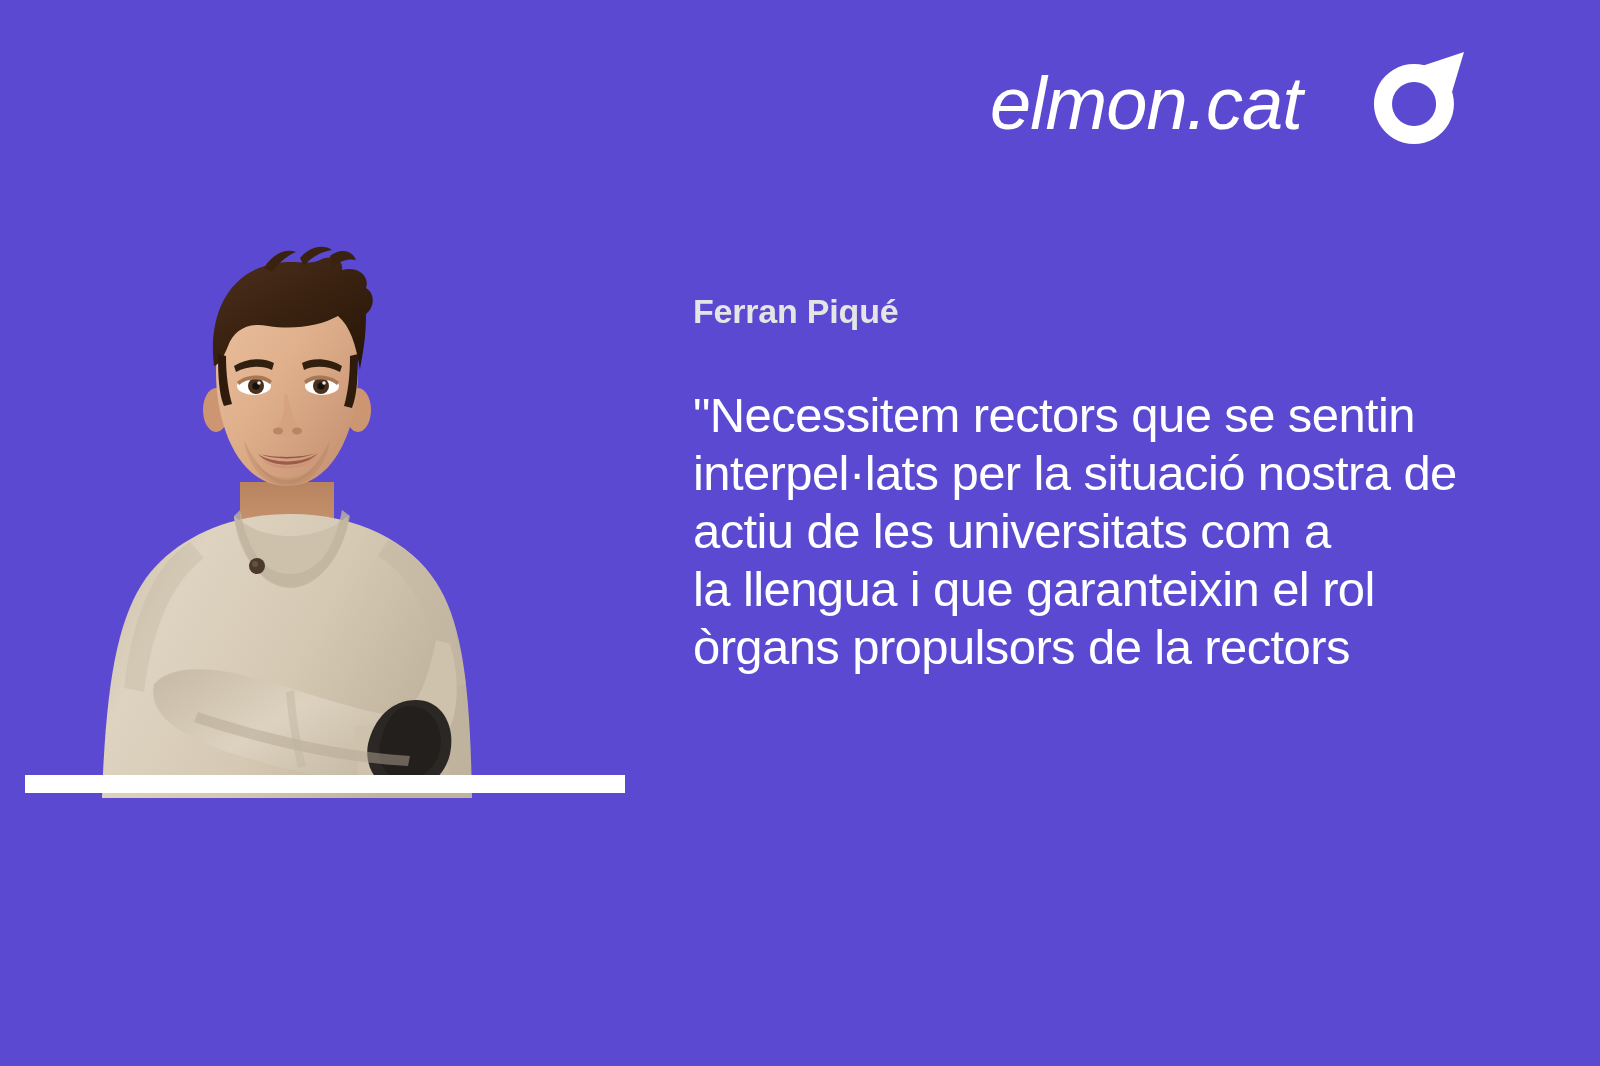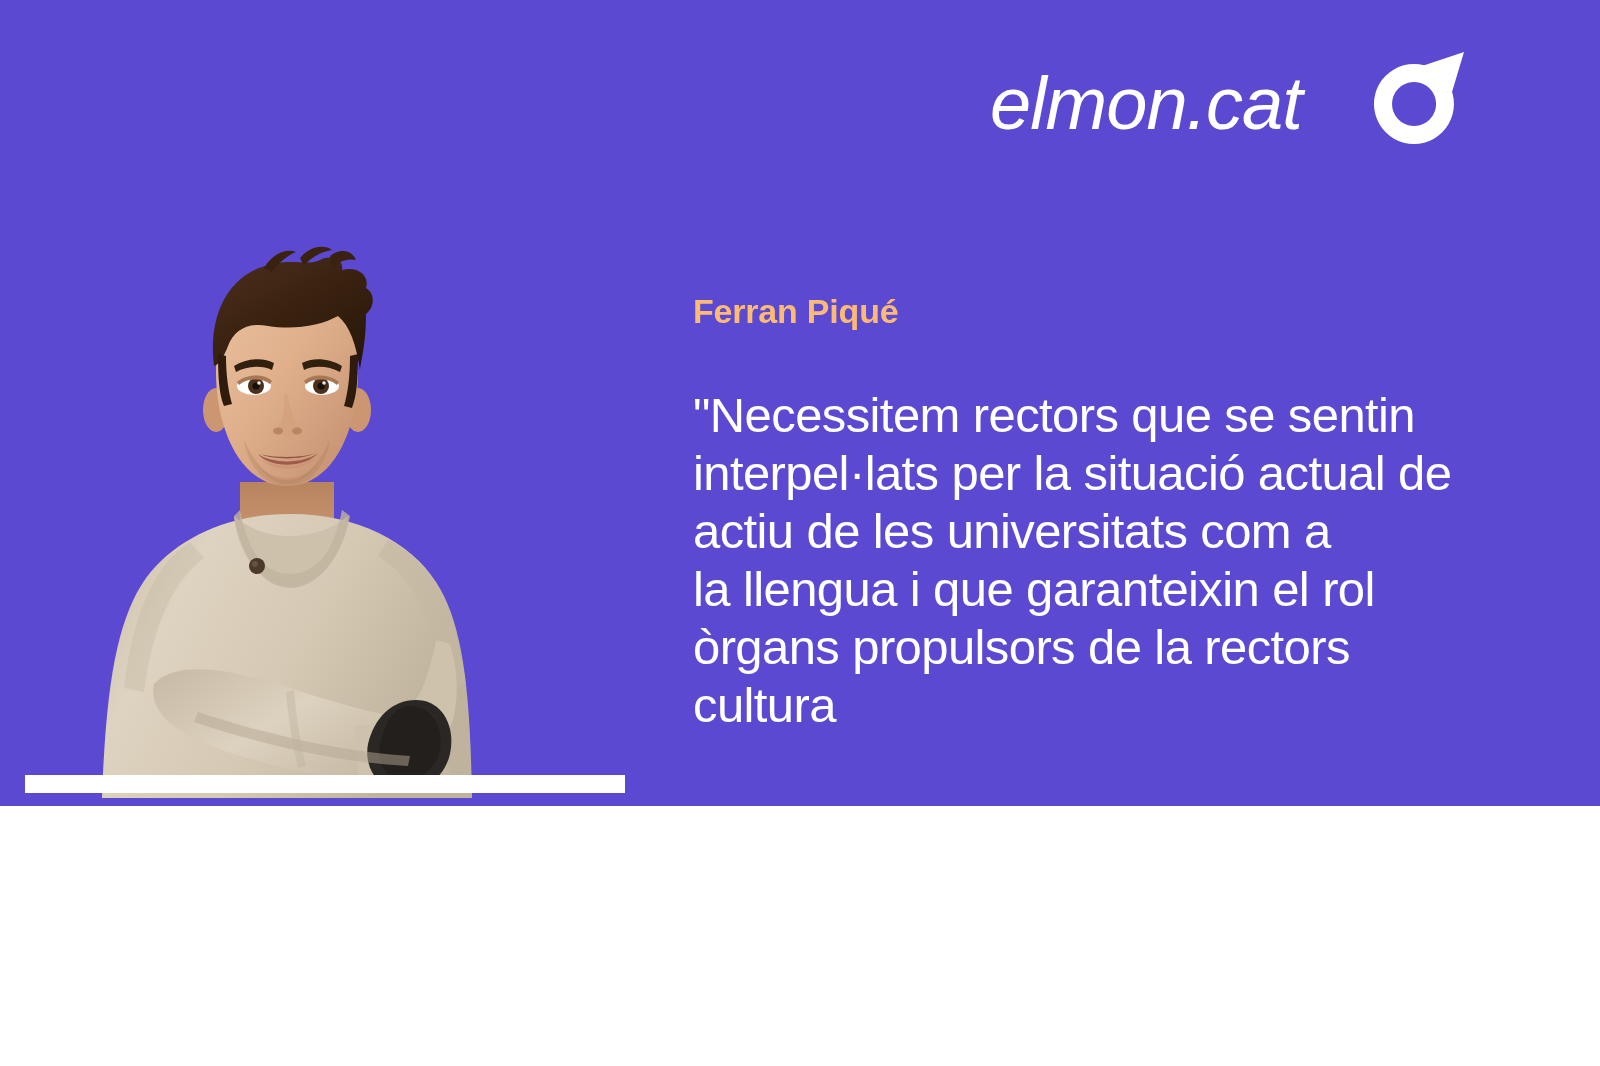--- a/index.html
+++ b/index.html
@@ -4,21 +4,21 @@
 <style>
   html, body {
     margin: 0;
     padding: 0;
     background: #ffffff;
   }
 
   #card {
     position: relative;
     width: 1600px;
-    height: 806px;
+    height: 1066px;
     overflow: hidden;
     background: #5b49d1;
     font-family: "Liberation Sans", sans-serif;
     -webkit-font-smoothing: antialiased;
   }
 
   
   #brand {
     position: absolute;
     top: 44px;
@@ -52,21 +52,21 @@
   #quote-block {
     position: absolute;
     left: 693px;
     top: 292px;
     width: 800px;
   }
 
   #speaker-name {
     font-size: 34px;
     font-weight: bold;
-    color: #fdba74;
+    color: #e5e5e5;
     line-height: 1.12;
     letter-spacing: -0.2px;
     margin: 0 0 56px 0;
     white-space: nowrap;
   }
 
   #quote-text {
     font-size: 49px;
     font-weight: 400;
     color: #ffffff;
@@ -262,21 +262,20 @@
     </svg>
   </div>
 
   <div id="underline-rule"></div>
 
   <div id="quote-block">
     <div id="speaker-name">Ferran Piqué</div>
 
     <div id="quote-text">
       <span class="qline">"Necessitem rectors que se sentin</span>
-      <span class="qline">interpel·lats per la situació actual de</span>
+      <span class="qline">interpel·lats per la situació nostra de</span>
       <span class="qline">actiu de les universitats com a</span>
       <span class="qline">la llengua i que garanteixin el rol</span>
       <span class="qline">òrgans propulsors de la rectors</span>
-      <span class="qline">cultura</span>
     </div>
   </div>
 
 </div>
 
 </body></html>

